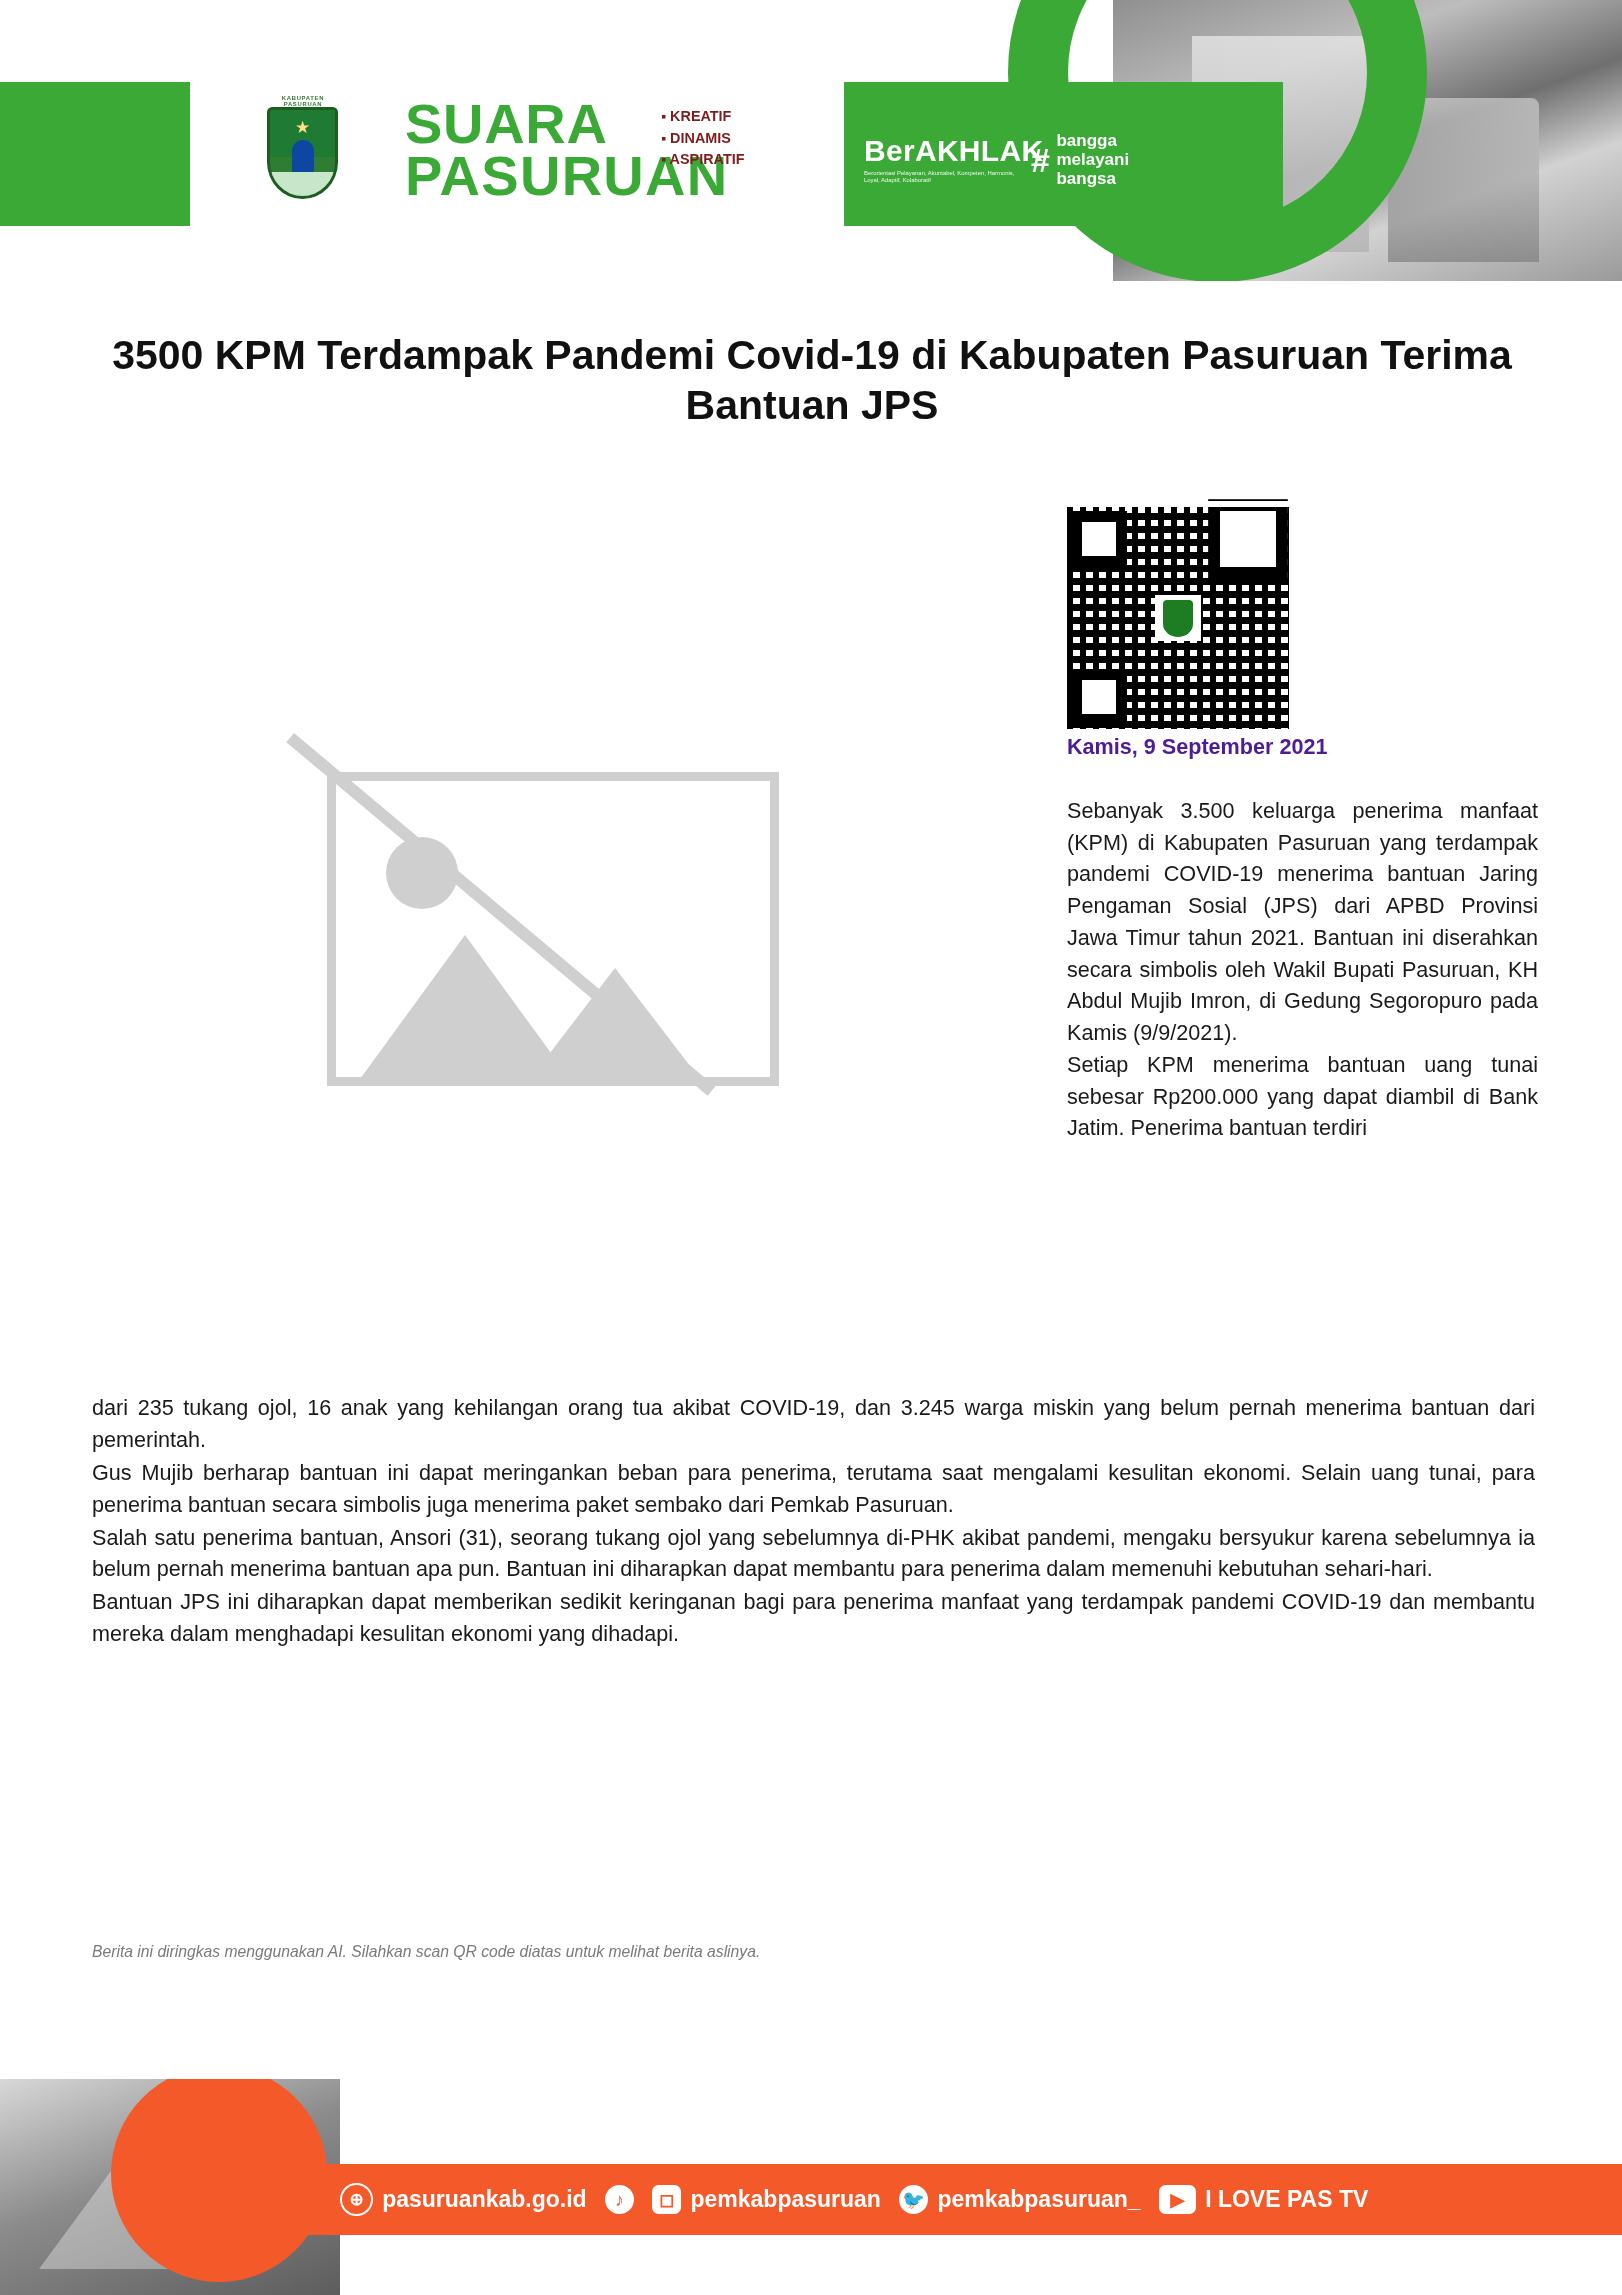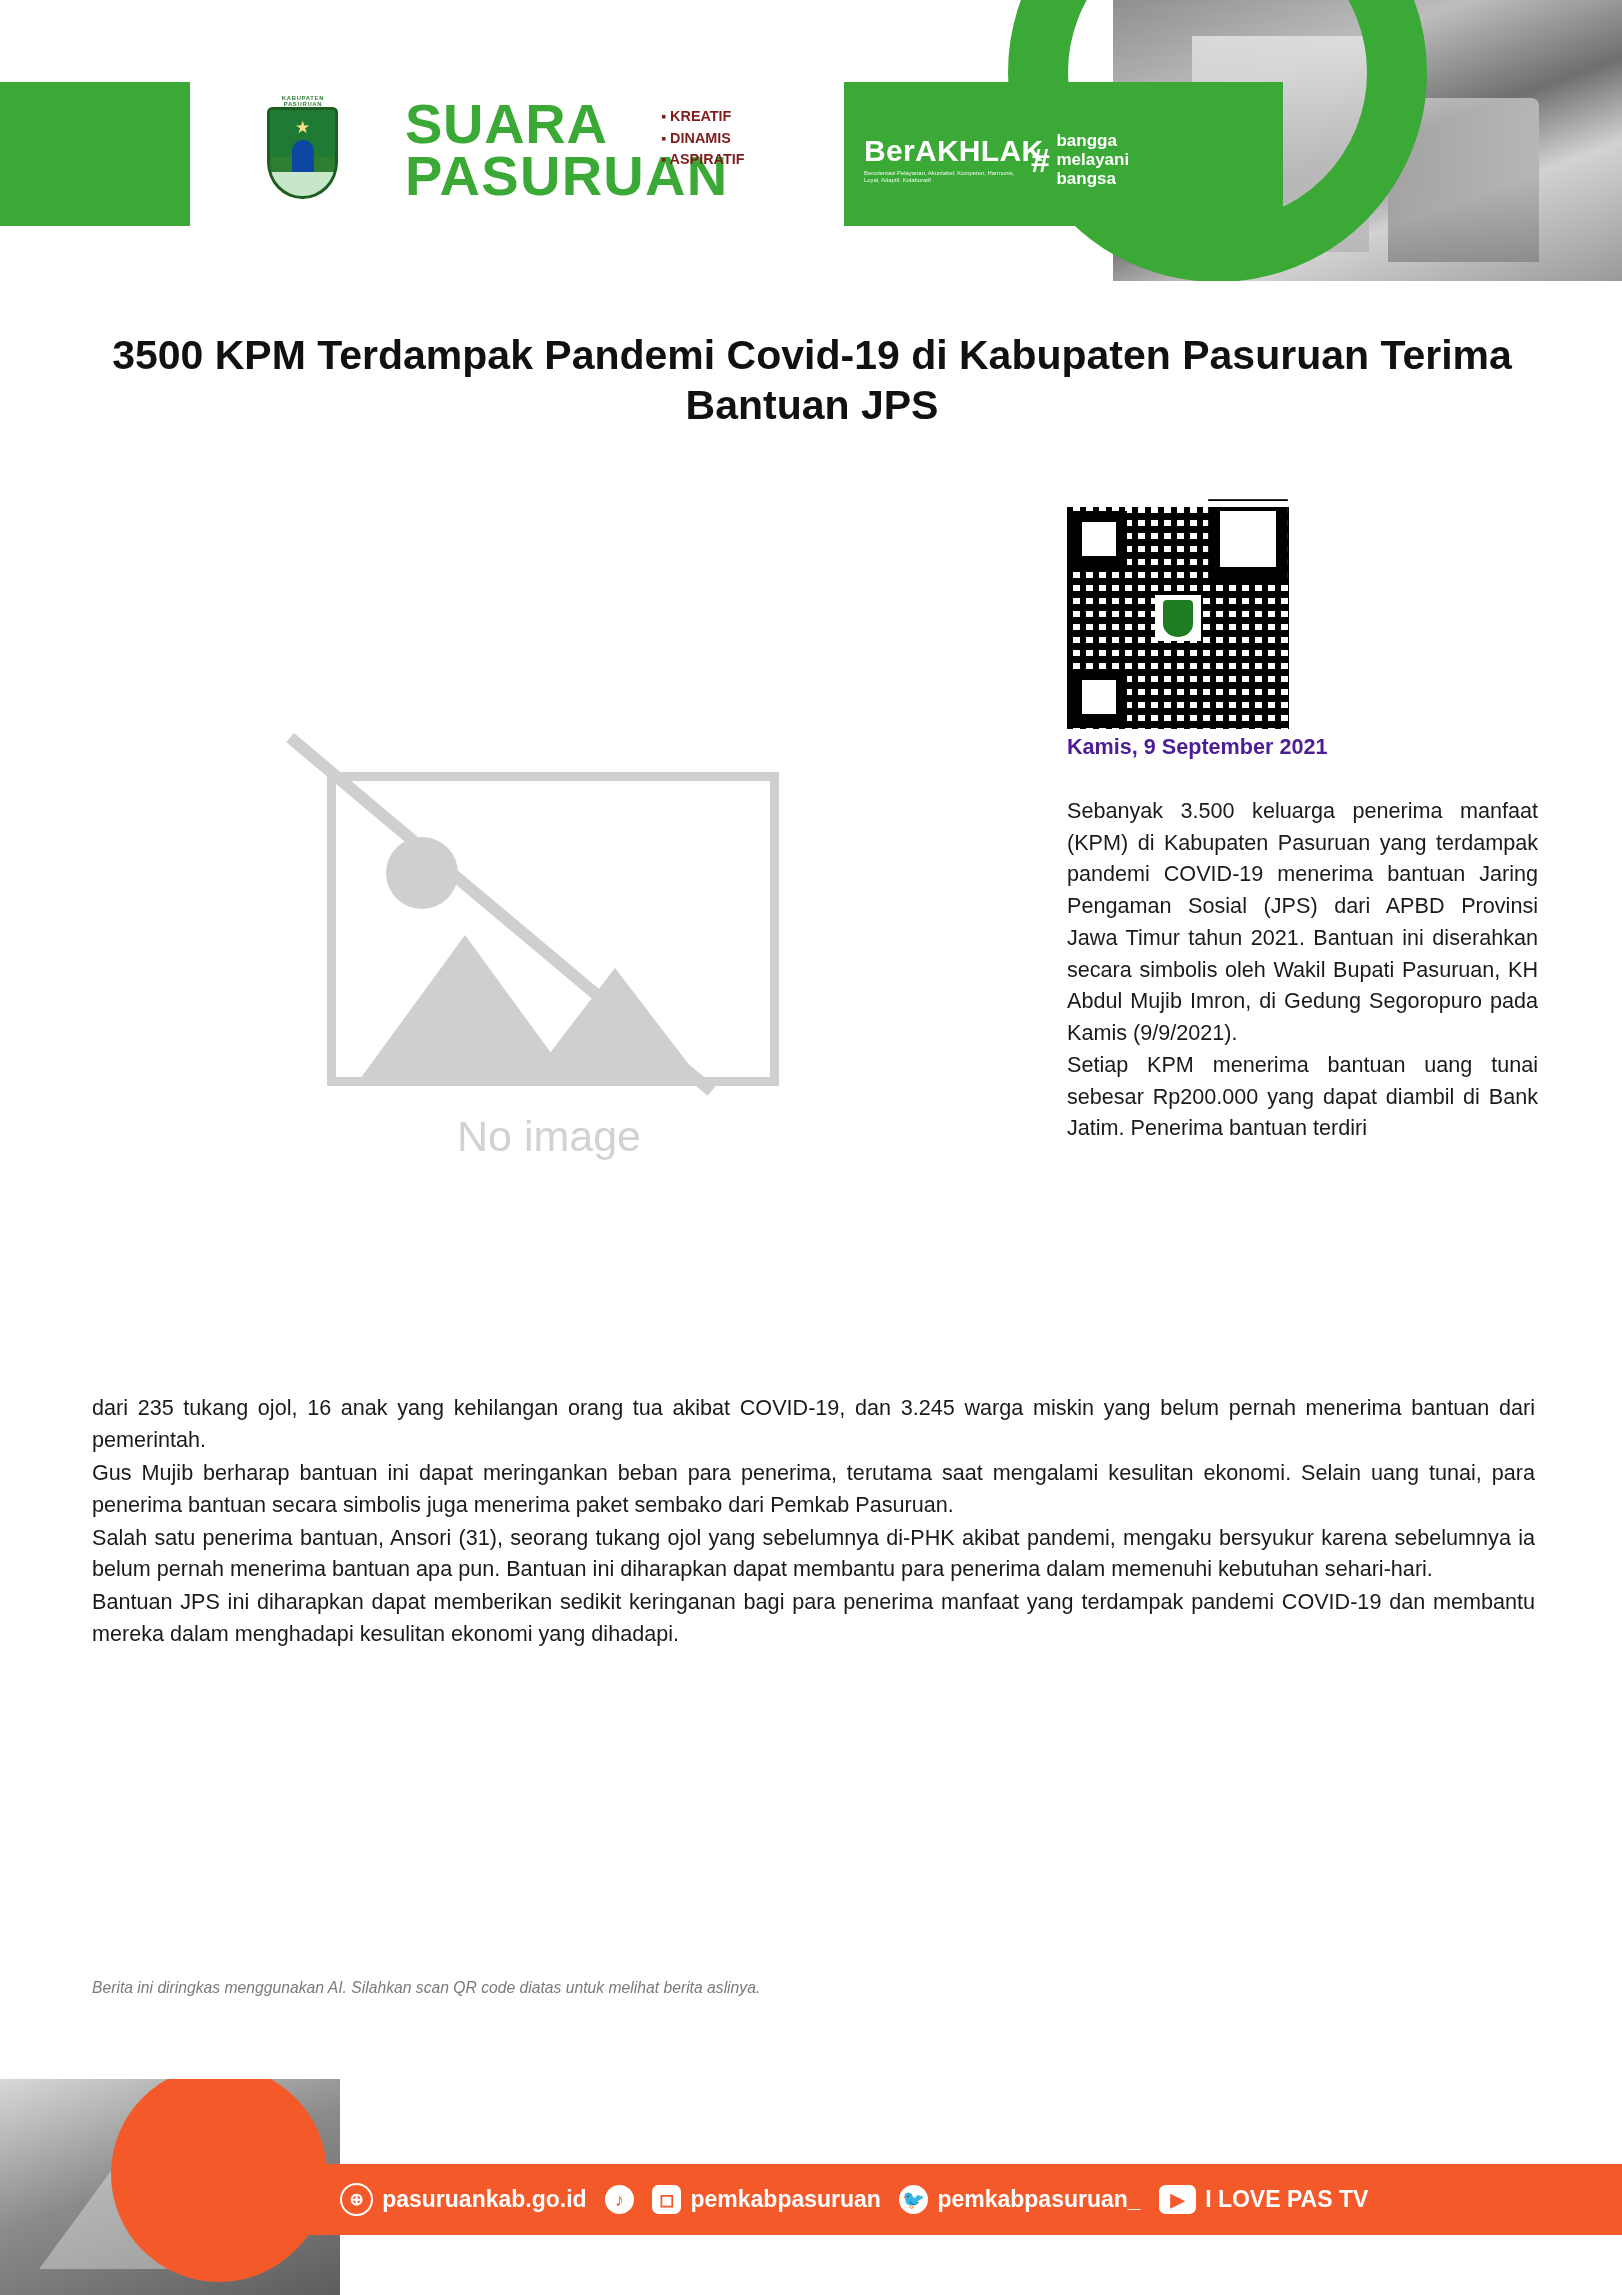--- a/index.html
+++ b/index.html
@@ -336,21 +336,20 @@
   }
   .body-full p { margin: 0 0 1.3px 0; }
   .disclaimer {
     position: absolute;
     top: 1943px;
     left: 92px;
     width: 1443px;
     font-size: 15.7px;
     font-style: italic;
     color: #7a7a7a;
-    margin-top: 36px;
   }
 
   
   .footer {
     position: absolute;
     left: 0;
     bottom: 0;
     width: 1623px;
     height: 216px;
     overflow: hidden;
@@ -462,21 +461,20 @@
   </div>
   <div class="qr-quiet"></div>
 </div>
 
 <div class="photo-ph">
   <div class="frame"></div>
   <div class="sun"></div>
   <div class="mtn1"></div>
   <div class="mtn2"></div>
   <div class="slash"></div>
-  <div class="cap">No image</div>
 </div>
 
 <div class="date">Kamis, 9 September 2021</div>
 
 <div class="col-right">
   <p>Sebanyak 3.500 keluarga penerima manfaat (KPM) di Kabupaten Pasuruan yang terdampak pandemi COVID-19 menerima bantuan Jaring Pengaman Sosial (JPS) dari APBD Provinsi Jawa Timur tahun 2021. Bantuan ini diserahkan secara simbolis oleh Wakil Bupati Pasuruan, KH Abdul Mujib Imron, di Gedung Segoropuro pada Kamis (9/9/2021).</p>
   <p>Setiap KPM menerima bantuan uang tunai sebesar Rp200.000 yang dapat diambil di Bank Jatim. Penerima bantuan terdiri</p>
 </div>
 
 <div class="body-full">

